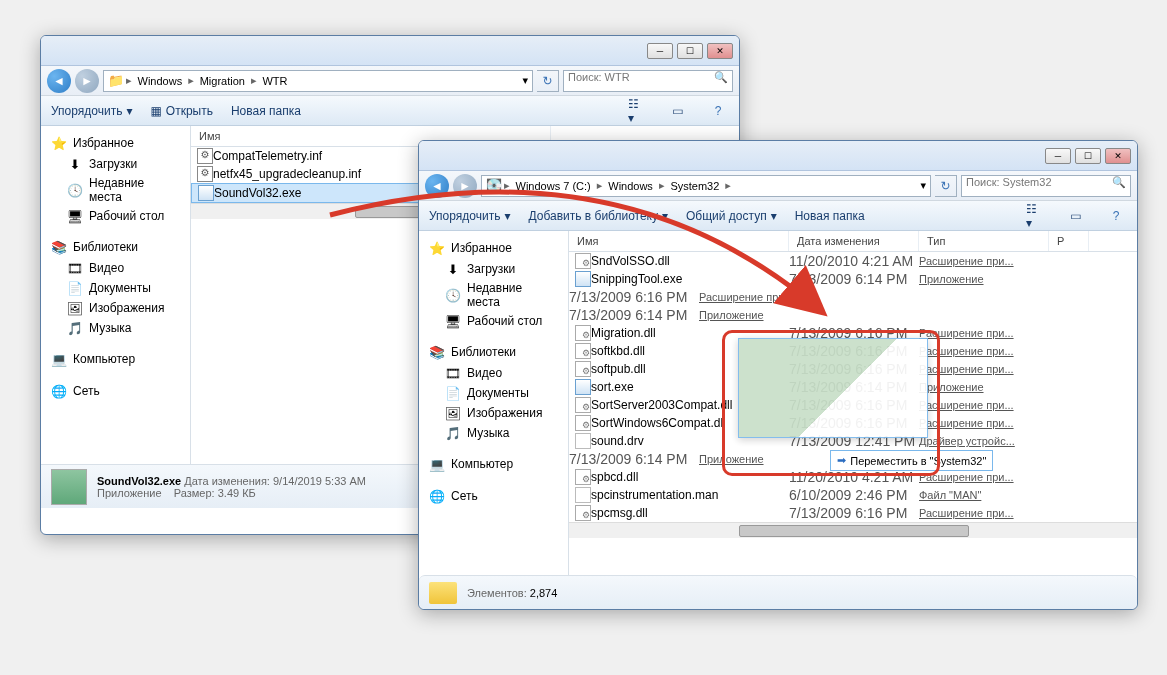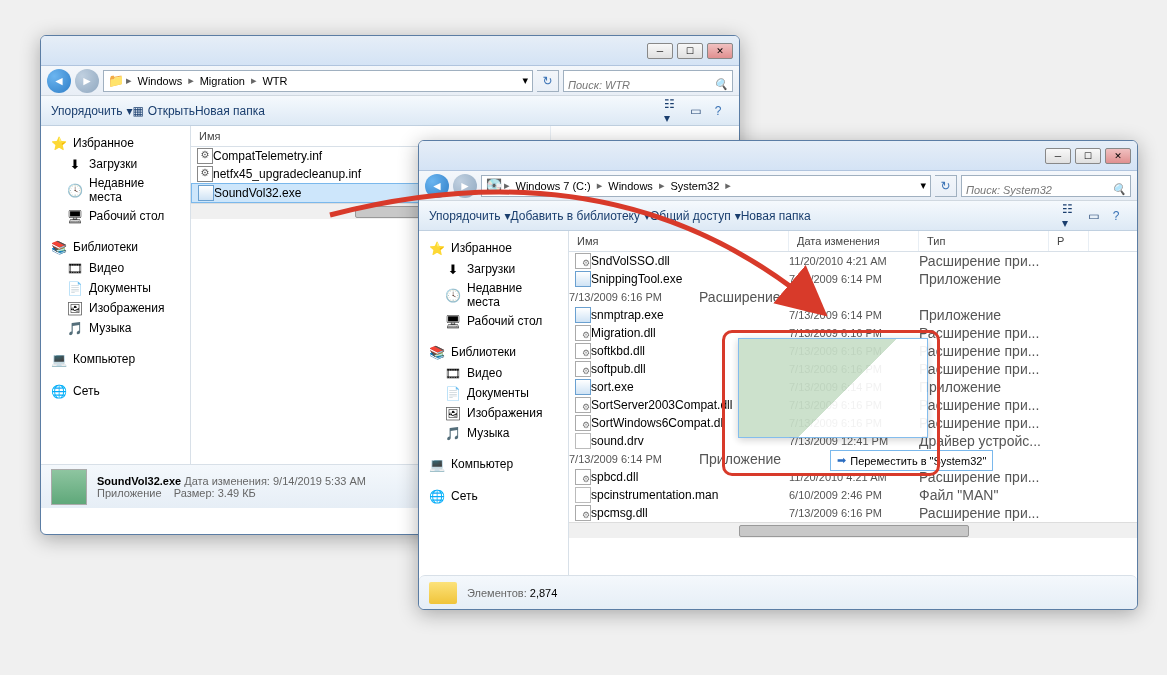--- a/index.html
+++ b/index.html
@@ -9,40 +9,40 @@
 .win2 { left: 418px; top: 140px; width: 720px; height: 470px; }
 .titlebar { height: 30px; background: linear-gradient(#e6eef7, #d4e3f5); display: flex; align-items: center; justify-content: flex-end; padding: 0 6px; border-bottom: 1px solid #b0c4de; }
 .win-btn { width: 26px; height: 16px; border: 1px solid #888; border-radius: 2px; background: linear-gradient(#f8f8f8,#e0e0e0); margin-left: 4px; display: flex; align-items: center; justify-content: center; font-size: 9px; cursor: pointer; }
 .win-btn.close { background: linear-gradient(#f0c0c0,#e09090); }
 .navbar { height: 30px; background: linear-gradient(#f4f7fb,#e8eef6); display: flex; align-items: center; padding: 0 6px; border-bottom: 1px solid #d0d8e0; gap: 4px; }
 .nav-arrow { width: 24px; height: 24px; border-radius: 50%; background: radial-gradient(circle at 30% 30%, #6bb5f0, #2f7ec7); display: flex; align-items: center; justify-content: center; color: #fff; cursor: pointer; }
 .nav-arrow.disabled { background: radial-gradient(circle at 30% 30%, #c0d0e0, #90a8c0); }
 .addrbar { flex: 1; height: 22px; border: 1px solid #a0b0c0; background: #fff; display: flex; align-items: center; padding: 0 4px; font-size: 11px; }
 .addrbar .crumb { padding: 0 4px; cursor: pointer; }
 .addrbar .sep { color: #666; padding: 0 2px; }
-.searchbox { width: 170px; height: 22px; border: 1px solid #a0b0c0; background: #fff; display: flex; align-items: flex-end; padding: 0 4px; color: #777; font-style: italic; font-size: 11px; }
-.toolbar { height: 30px; background: linear-gradient(#f5f9fd,#dde9f5); display: flex; align-items: center; padding: 0 10px; border-bottom: 1px solid #c0d0e0; font-size: 12px; color: #1a3e6e; }
+.searchbox { width: 170px; height: 22px; border: 1px solid #a0b0c0; background: #fff; display: flex; align-items: flex-start; padding: 0 4px; color: #777; font-size: 11px; }
+.toolbar { height: 30px; background: linear-gradient(#f5f9fd,#dde9f5); display: flex; align-items: center; padding: 0 10px; border-bottom: 1px solid #c0d0e0; gap: 18px; font-size: 12px; color: #1a3e6e; }
 .toolbar .tbtn { cursor: pointer; display: flex; align-items: center; gap: 4px; }
 .toolbar .spacer { flex: 1; }
 .toolbar .iconbtn { width: 22px; height: 20px; border: 1px solid transparent; cursor: pointer; display: flex; align-items: center; justify-content: center; }
 .body { display: flex; height: calc(100% - 124px); }
 .win1 .body { height: calc(100% - 160px); }
 .sidebar { width: 150px; border-right: 1px solid #d8e0e8; padding: 6px 0; overflow-y: auto; background: #fff; }
 .sidegroup { margin-bottom: 10px; }
 .sidegroup .hdr { display: flex; align-items: center; gap: 6px; padding: 3px 10px; font-size: 12px; cursor: pointer; }
 .sidegroup .item { display: flex; align-items: center; gap: 6px; padding: 2px 10px 2px 26px; font-size: 12px; cursor: pointer; }
 .ic { width: 16px; height: 16px; display: inline-flex; align-items: center; justify-content: center; font-size: 13px; }
 .filelist { flex: 1; overflow: auto; position: relative; }
 .colhdr { display: flex; border-bottom: 1px solid #d8e0e8; font-size: 11px; color: #444; position: sticky; top: 0; background: #fff; }
 .colhdr div { padding: 4px 8px; border-right: 1px solid #e8eef4; }
 .row { display: flex; align-items: center; font-size: 12px; padding: 1px 0; }
 .row.sel { background: #cde6fb; border: 1px solid #7ab8ec; }
 .row .c1 { width: 220px; display: flex; align-items: center; gap: 0; padding-left: 6px; }
-.row .c2 { width: 130px; color: #555; font-size: 11px; }
-.row .c3 { width: 130px; color: #555; font-size: 14px; }
+.row .c2 { width: 130px; color: #555; font-size: 14px; }
+.row .c3 { width: 130px; color: #555; font-size: 11px; text-decoration: underline; }
 .win1 .row .c1 { width: 360px; }
 .statusbar { height: 44px; border-top: 1px solid #d8e0e8; background: linear-gradient(#f4f8fc,#e6eef6); display: flex; align-items: center; padding: 4px 10px; gap: 10px; font-size: 11px; }
 .statusbar .thumb { width: 36px; height: 36px; background: linear-gradient(#8ec5a0,#5fa87a); border: 1px solid #aaa; }
 .statusbar2 { height: 34px; border-top: 1px solid #d8e0e8; background: linear-gradient(#f4f8fc,#e6eef6); display: flex; align-items: center; padding: 4px 10px; gap: 10px; font-size: 11px; border-radius: 6px; }
 .foldericon { width: 28px; height: 22px; background: linear-gradient(#fce27a,#f0c43a); border-radius: 2px; }
 .scroll-h { height: 16px; background: #f0f0f0; border-top: 1px solid #ddd; position: relative; }
 .scroll-h::after { content:''; position:absolute; left:30%; top:2px; width:40%; height:10px; background:#c8c8c8; border:1px solid #999; border-radius:2px; }
 
 
 .drag-ghost { position: absolute; left: 738px; top: 338px; width: 190px; height: 100px; background: #fff; border: 1px solid #7ab8ec; box-shadow: 0 2px 8px rgba(0,0,0,0.2); z-index: 50; opacity: 0.92; }
@@ -316,24 +316,20 @@
               <span>SnippingTool.exe</span>
             </div>
             <div class="c2">7/13/2009 6:14 PM</div>
             <div class="c3">Приложение</div>
           </div>
           <div class="row">
             <div class="c2">7/13/2009 6:16 PM</div>
             <div class="c3">Расширение при...</div>
           </div>
           <div class="row">
-            <div class="c1">
-              <span class="ficon exe"></span>
-              <span>snmptrap.exe</span>
-            </div>
             <div class="c2">7/13/2009 6:14 PM</div>
             <div class="c3">Приложение</div>
           </div>
           <div class="row">
             <div class="c1">
               <span class="ficon dll"></span>
               <span>Migration.dll</span>
             </div>
             <div class="c2">7/13/2009 6:16 PM</div>
             <div class="c3">Расширение при...</div>

